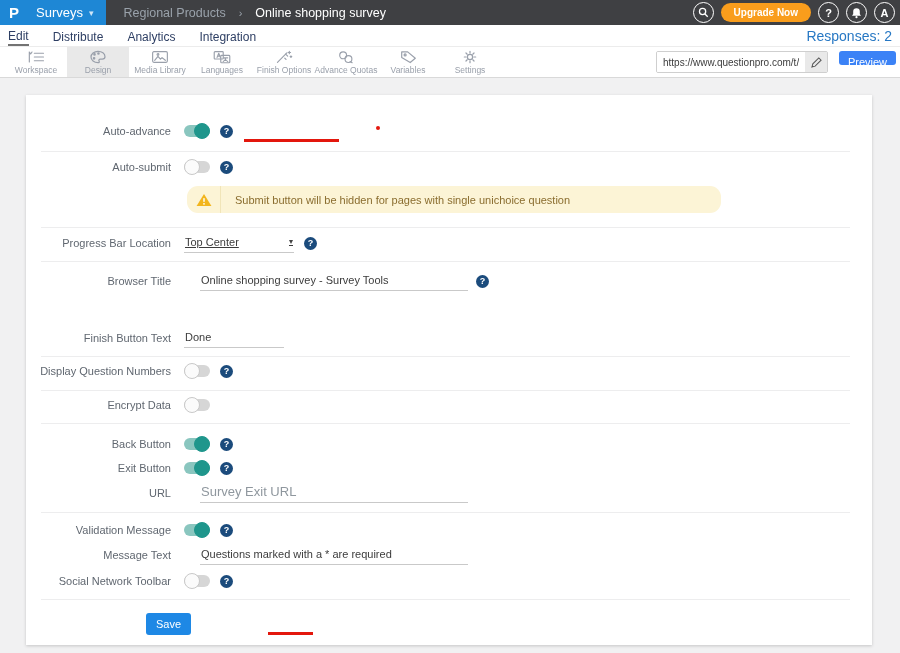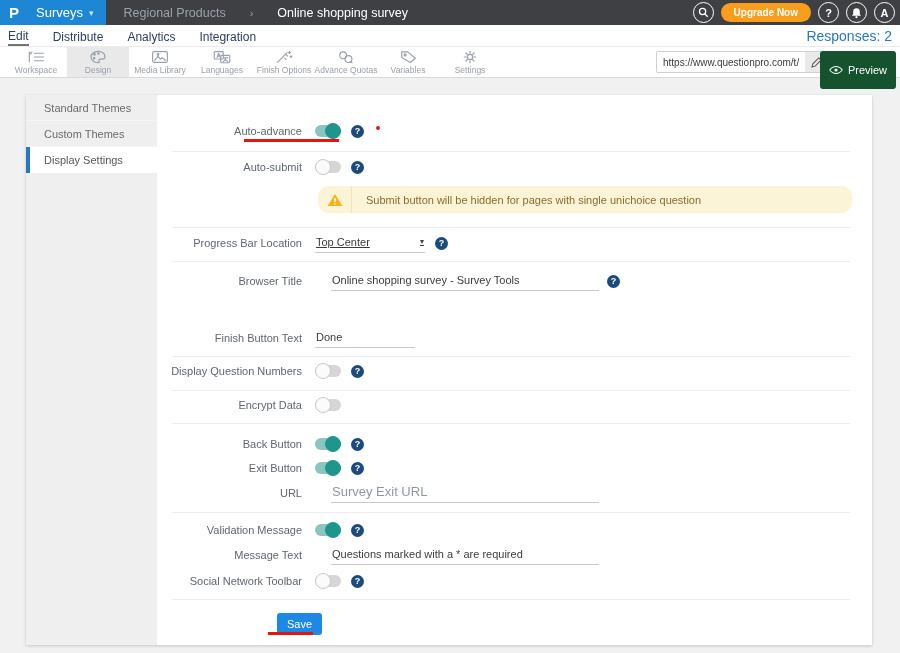--- a/index.html
+++ b/index.html
@@ -6,21 +6,21 @@
   html,body { width:900px; height:653px; overflow:hidden; background:#f1f1f2;
     font-family:"Liberation Sans", sans-serif; }
 
   
   .topbar { height:25px; background:#3f4043; display:flex; align-items:stretch; position:relative; }
   .brand { background:#1e87d5; display:flex; align-items:center; }
   .logo { width:28px; height:25px; display:flex; align-items:center; justify-content:center;
     color:#fff; font-weight:bold; font-size:15px; cursor:pointer; }
   .product { color:#fff; font-size:13px; padding:0 12px 0 8px; display:flex; align-items:center; gap:6px; cursor:pointer; }
   .product .caret { font-size:9px; color:#cfe6f7; }
-  .breadcrumb { display:flex; align-items:center; gap:24px; padding-left:18px; font-size:12.5px; }
+  .breadcrumb { display:flex; align-items:center; gap:13px; padding-left:18px; font-size:12.5px; }
   .crumb-folder { color:#9aa2ab; cursor:pointer; }
   .crumb-sep { color:#9aa2ab; font-size:11px; }
   .crumb-title { color:#ffffff; }
   .topbar-right { margin-left:auto; display:flex; align-items:center; gap:7px; padding-right:5px; }
   .circle-btn { width:21px; height:21px; border:1.5px solid #fff; border-radius:50%;
     display:flex; align-items:center; justify-content:center; color:#fff; font-size:11px;
     font-weight:bold; cursor:pointer; background:transparent; }
   .upgrade { background:#f99d1c; color:#fff; font-size:10px; font-weight:bold; border:none;
     border-radius:10px; height:19px; padding:0 13px; cursor:pointer; }
 
@@ -37,23 +37,23 @@
   .tool { width:62px; display:flex; flex-direction:column; align-items:center; justify-content:center;
     gap:1px; cursor:pointer; }
   .tool.active { background:#e9e9e9; }
   .tool svg { stroke:#9aa0ab; fill:none; stroke-width:1.4; stroke-linecap:round; stroke-linejoin:round; }
   .tool-label { font-size:8.5px; color:#9aa0ab; white-space:nowrap; }
   .url-box { position:absolute; right:72px; top:4px; width:172px; height:22px; border:1px solid #cfcfcf;
     border-radius:2px; background:#fff; display:flex; align-items:stretch; overflow:hidden; }
   .url-box input { flex:1; border:none; outline:none; font-size:10px; color:#3c3c3c; padding:0 6px;
     font-family:"Liberation Sans",sans-serif; background:#fff; }
   .url-edit { width:22px; background:#e9e9e9; display:flex; align-items:center; justify-content:center; cursor:pointer; }
-  .preview-btn { position:absolute; right:4px; top:4px; height:38px; background:#14532d; color:#fff;
+  .preview-btn { position:absolute; right:4px; top:4px; height:14px; background:#3b82f6; color:#fff;
     border:none; border-radius:3px; font-size:11px; padding:0 9px; display:flex; align-items:center;
-    gap:5px; cursor:pointer; }
+    gap:5px; cursor:pointer;flex-direction:column; }
 
   
   .content { position:relative; height:575px; }
   .card { position:absolute; left:26px; top:17px; width:846px; height:550px;
     box-shadow:0 1px 3px rgba(0,0,0,0.18); display:flex; background:#fff; }
   .sidebar { width:131px; background:#efeff0; }
   .side-item { height:26px; display:flex; align-items:center; padding-left:18px;
     font-size:11px; color:#6b6b6b; cursor:pointer; border-bottom:1px solid #f6f6f7; }
   .side-item.active { background:#fff; border-left:4px solid #2778c4; padding-left:14px; color:#53585e; border-bottom:none; }
   .panel { flex:1; background:#fff; position:relative; }
@@ -219,25 +219,20 @@
       <path d="M1 6s3.2-4.5 8-4.5S17 6 17 6s-3.2 4.5-8 4.5S1 6 1 6z" fill="none" stroke="#fff" stroke-width="1.3"></path>
       <circle cx="9" cy="6" r="2" fill="#fff"></circle>
     </svg>
     <span>Preview</span>
   </button>
 </div>
 
 <div class="content">
   <div class="card">
 
-    <aside class="sidebar">
-      <div class="side-item">Standard Themes</div>
-      <div class="side-item">Custom Themes</div>
-      <div class="side-item active">Display Settings</div>
-    </aside>
 
     <main class="panel">
 
       <div class="row" style="top:24px">
         <span class="lbl">Auto-advance</span>
         <span class="toggle on">
             <span class="knob"></span>
           </span>
         <span class="help">?</span>
       </div>

